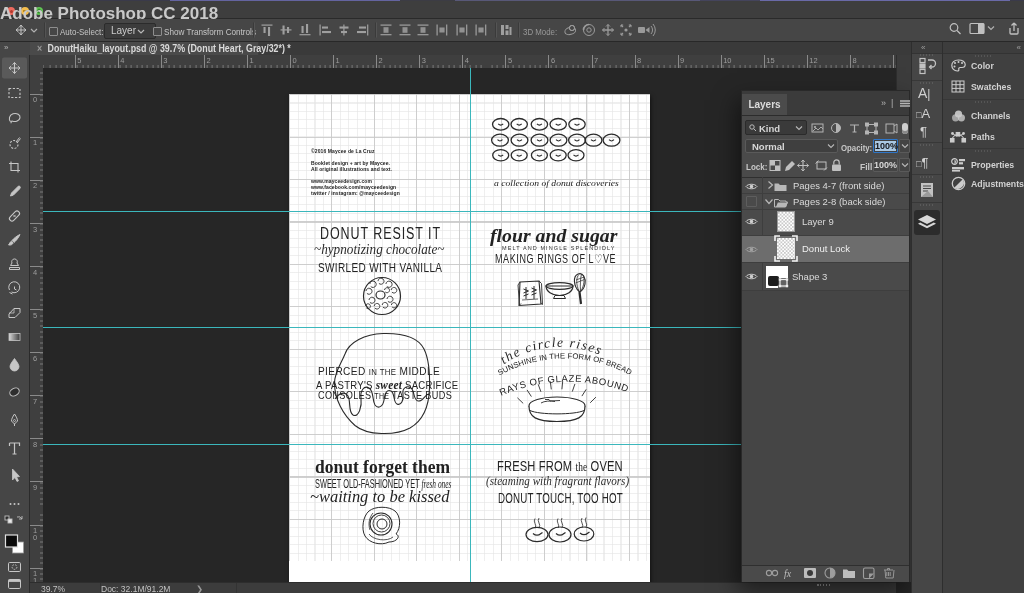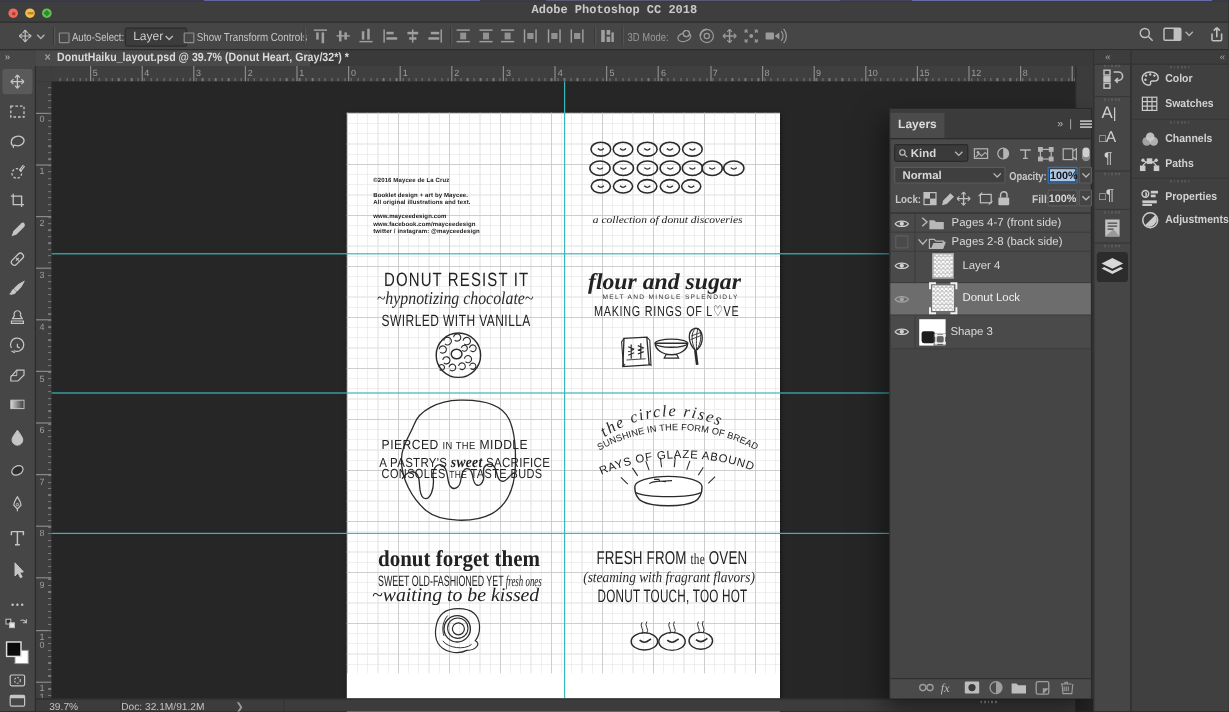--- a/index.html
+++ b/index.html
@@ -3,21 +3,21 @@
 <meta charset="utf-8">
 <style>
   html,body{margin:0;padding:0;}
   body{width:1024px;height:593px;overflow:hidden;background:#262626;
        font-family:"Liberation Sans",sans-serif;position:relative;}
   .abs{position:absolute;}
   
   #deskline{left:0;top:0;width:1024px;height:1px;background:linear-gradient(90deg,#3a3a4a 0 170px,#6464a0 170px 400px,#3c3c44 400px 455px,#585878 455px 700px,#44445c 700px 760px,#6a6aa8 760px 1010px,#3a3a4a 1010px);}
   #titlebar{left:0;top:1px;width:1024px;height:17px;background:#3e3e3e;border-bottom:1px solid #2a2a2a;}
   #titlebar .tl{position:absolute;width:8px;height:8px;border-radius:50%;top:6px;}
-  #title-text{position:absolute;left:0;right:0;top:3px;text-align:center;font-size:10px;font-weight:bold;color:#c9c9c9;font-family:Liberation Mono, monospace;}
+  #title-text{position:absolute;left:0;right:0;top:3px;font-size:17px;font-weight:bold;color:#c9c9c9;}
   #optionsbar{left:0;top:19px;width:1024px;height:22px;background:#464646;border-bottom:1px solid #282828;}
   .opt-text{position:absolute;font-size:9.6px;color:#c6c6c6;top:7px;}
   .checkbox{position:absolute;width:7px;height:7px;border:1px solid #8e8e8e;border-radius:1px;top:8px;background:#464646;}
   #layerdrop{position:absolute;left:104px;top:4px;width:44px;height:14px;background:#3c3c3c;border:1px solid #2b2b2b;border-radius:2px;color:#cccccc;font-size:10px;line-height:14px;padding-left:6px;}
   
   #tabbar{left:0;top:42px;width:1024px;height:13px;background:#3a3a3a;}
   #toolhead{left:0;top:42px;width:29px;height:13px;background:#464646;border-right:1px solid #2b2b2b;color:#b5b5b5;font-size:8px;line-height:12px;padding-left:4px;}
   #doctab{left:30px;top:42px;width:258px;height:13px;background:#4a4a4a;color:#dadada;font-size:10px;font-weight:bold;line-height:13px;transform:scaleX(0.885);transform-origin:0 0;white-space:nowrap;}
   
   #toolbar{left:0;top:55px;width:29px;height:538px;background:#464646;border-right:1px solid #2b2b2b;}
@@ -616,21 +616,21 @@
         <path d="M0.5,2 l0,7 l11,0 l2,-5 l-1.5,0 l0,-1 l-6,0 l-1.5,-1.5 l-4,0 z" fill="none" stroke="#b8b8b8" stroke-width="1"></path>
         <path d="M2,9 l10,0 l1.8,-4.6 l-10,0 z" fill="#b8b8b8"></path>
       </svg>
     </div>
     <div style="position:absolute;left:51px;top:105px;font-size:9.5px;color:#dadada;">Pages 2-8 (back side)</div>
     <svg style="left:3px;top:126px;" width="13" height="9" viewBox="0 0 13 9" opacity="1">
       <path d="M1,4.5 C3,1.5 10,1.5 12,4.5 C10,7.5 3,7.5 1,4.5 z" fill="none" stroke="#cfcfcf" stroke-width="1"></path>
       <circle cx="6.5" cy="4.5" r="1.8" fill="#cfcfcf"></circle>
     </svg>
     <div style="position:absolute;left:35px;top:120px;width:18px;height:21px;background:conic-gradient(#ffffff 0 25%,#c9c9c9 0 50%,#ffffff 0 75%,#c9c9c9 0) 0 0/3.5px 3.5px;background-color:#ffffff;border:1px solid #9a9a9a;box-sizing:border-box;"></div>
-    <div style="position:absolute;left:60px;top:125px;font-size:9.5px;color:#dadada;">Layer 4</div>
+    <div style="position:absolute;left:60px;top:125px;font-size:9.5px;color:#dadada;">Layer 9</div>
     <svg style="left:3px;top:153.5px;" width="13" height="9" viewBox="0 0 13 9" opacity="0.55">
       <path d="M1,4.5 C3,1.5 10,1.5 12,4.5 C10,7.5 3,7.5 1,4.5 z" fill="none" stroke="#cfcfcf" stroke-width="1"></path>
       <circle cx="6.5" cy="4.5" r="1.8" fill="#cfcfcf"></circle>
     </svg>
     <div style="position:absolute;left:35px;top:147px;width:18px;height:21px;background:conic-gradient(#ffffff 0 25%,#c9c9c9 0 50%,#ffffff 0 75%,#c9c9c9 0) 0 0/3.5px 3.5px;background-color:#ffffff;box-sizing:border-box;"></div>
     <svg style="left:32px;top:144px;" width="24" height="27" viewBox="0 0 24 27">
       <g stroke="#f2f2f2" stroke-width="1.6" fill="none">
         <path d="M1,6 L1,1 L6,1 M18,1 L23,1 L23,6 M23,21 L23,26 L18,26 M6,26 L1,26 L1,21"></path>
       </g>
     </svg>

